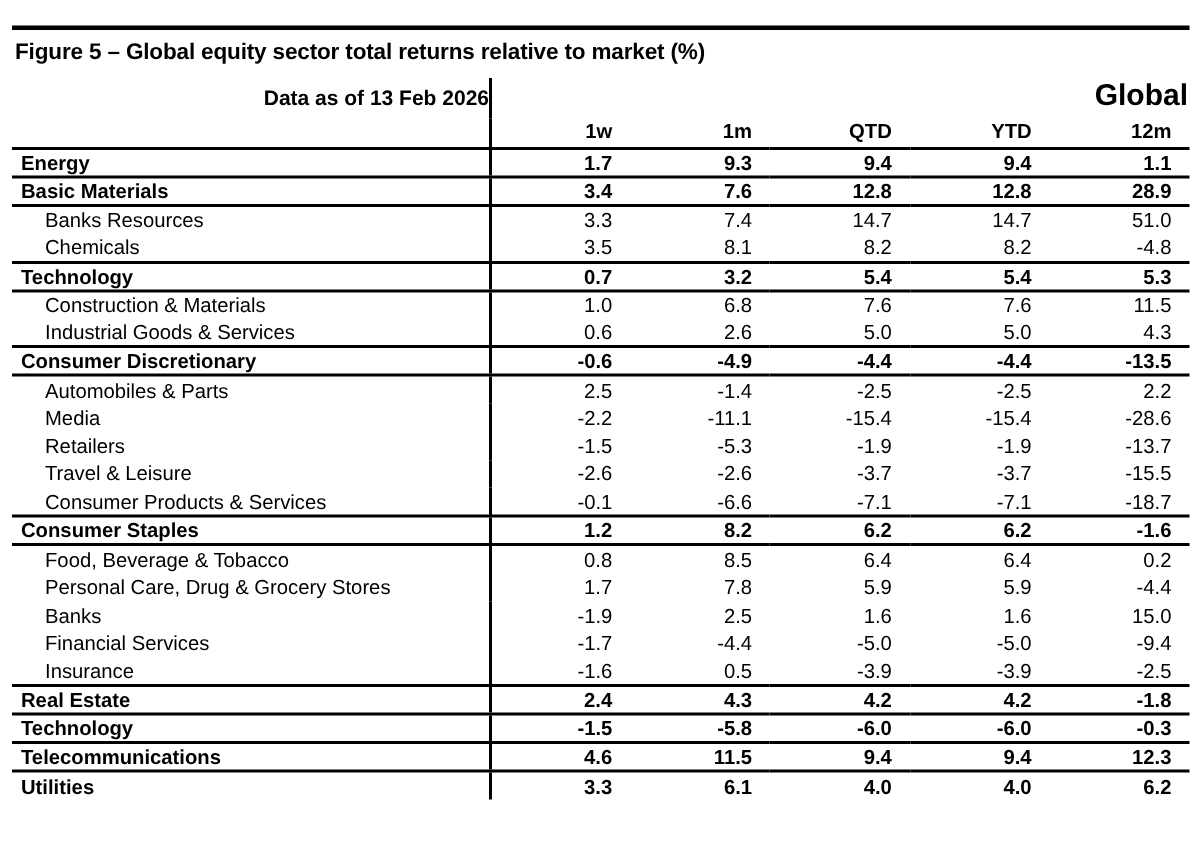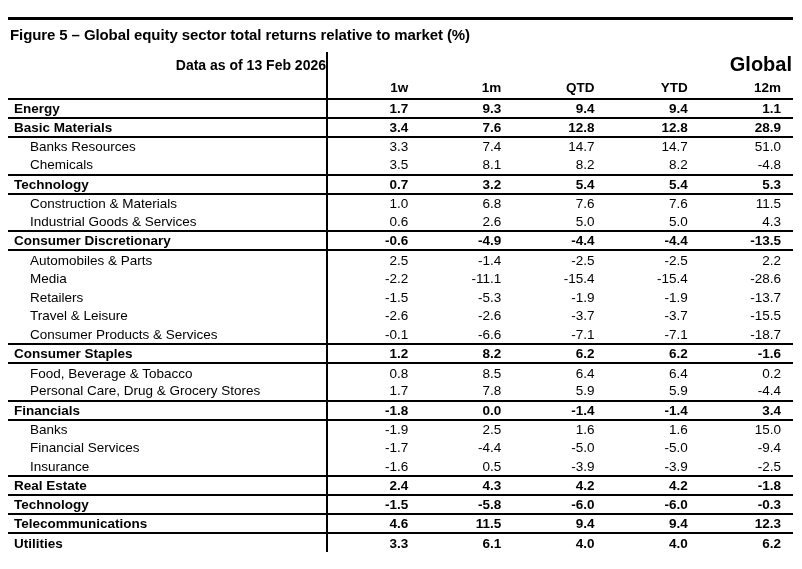--- a/index.html
+++ b/index.html
@@ -200,28 +200,20 @@
           <td class="num">0.2</td>
         </tr>
         <tr class="sub">
           <td class="label">Personal Care, Drug &amp; Grocery Stores</td>
           <td class="num divider">1.7</td>
           <td class="num">7.8</td>
           <td class="num">5.9</td>
           <td class="num">5.9</td>
           <td class="num">-4.4</td>
         </tr>
-        <tr class="bold">
-          <td class="label">Financials</td>
-          <td class="num divider">-1.8</td>
-          <td class="num">0.0</td>
-          <td class="num">-1.4</td>
-          <td class="num">-1.4</td>
-          <td class="num">3.4</td>
-        </tr>
         <tr class="sub">
           <td class="label">Banks</td>
           <td class="num divider">-1.9</td>
           <td class="num">2.5</td>
           <td class="num">1.6</td>
           <td class="num">1.6</td>
           <td class="num">15.0</td>
         </tr>
         <tr class="sub">
           <td class="label">Financial Services</td>

